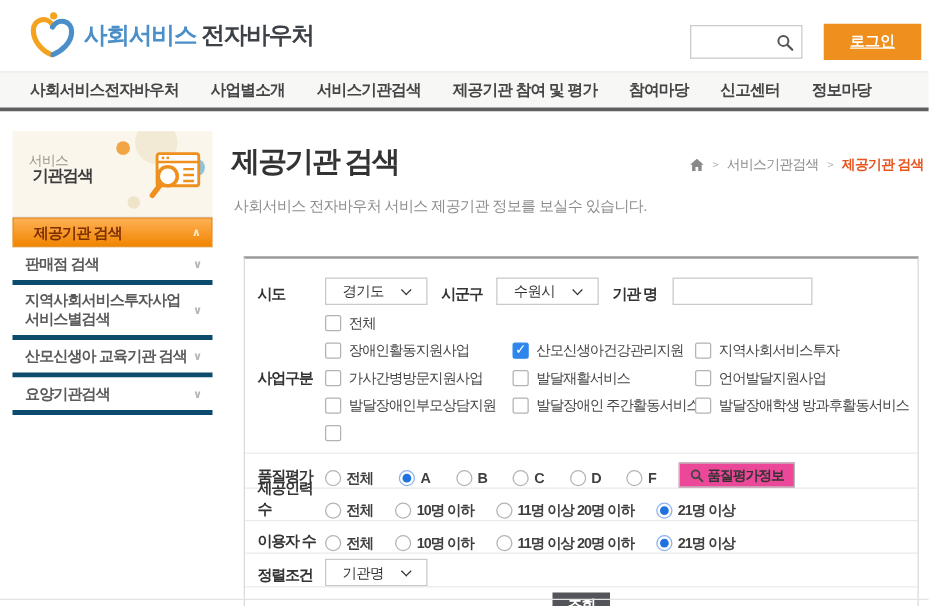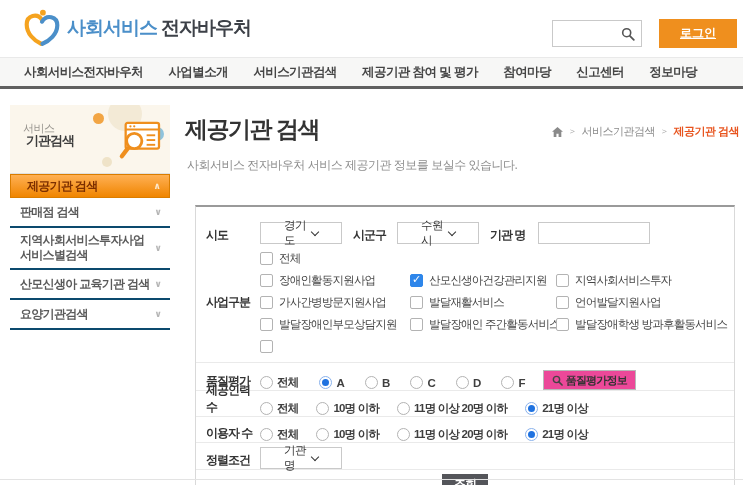--- a/index.html
+++ b/index.html
@@ -26,39 +26,39 @@
   .side-head { height:68px; background:#fbf6ec; position:relative; overflow:hidden; }
   .dot { position:absolute; border-radius:50%; }
   .dot-big { width:34px; height:34px; background:#f3ead6; right:28px; top:-8px; }
   .dot-orange { width:11px; height:11px; background:#f2a544; right:66px; top:8px; }
   .dot-blue { width:14px; height:14px; background:#8fc3dc; right:6px; top:22px; }
   .dot-cream { width:10px; height:10px; background:#efe3c8; right:58px; bottom:6px; }
   .side-eyebrow { position:absolute; left:13px; top:16px; font-size:11px; color:#97948e; letter-spacing:-0.5px; }
   .side-title { position:absolute; left:16px; top:27px; font-size:13px; font-weight:bold; color:#3c3c3c; letter-spacing:-1px; }
   .side-ico { position:absolute; right:9px; top:16px; }
   .side-menu { border-top:1px solid #e0e0e0; }
-  .side-item { min-height:30px; border-bottom:2px solid #0c4a6e; display:flex; align-items:center; justify-content:space-between; padding:5px 9px 5px 10px; font-size:12px; font-weight:bold; color:#5a5a5a; letter-spacing:-0.7px; cursor:pointer; background:#fff; }
+  .side-item { min-height:30px; border-bottom:4px solid #0c4a6e; display:flex; align-items:center; justify-content:space-between; padding:5px 9px 5px 10px; font-size:12px; font-weight:bold; color:#5a5a5a; letter-spacing:-0.7px; cursor:pointer; background:#fff; }
   .side-item .chev { color:#b5b5b5; font-size:9px; flex:0 0 auto; margin-left:4px; }
   .side-item.active { background:linear-gradient(#ffb054,#f08500); border:1px solid #da7d00; border-bottom:1px solid #da7d00; min-height:24px; padding:3px 9px 3px 16px; color:#7c2f00; }
   .side-item.active .chev { color:#fde8cc; }
   .side-label { line-height:1.25; }
   
   .main { position:absolute; left:185px; top:105px; width:558px; height:380px; }
   .page-title { position:absolute; left:0; top:9px; font-size:23px; font-weight:bold; color:#333; letter-spacing:-1.5px; }
   .breadcrumb { position:absolute; right:4px; top:19px; display:flex; align-items:center; gap:5px; font-size:11px; color:#8a8a8a; letter-spacing:-0.5px; white-space:nowrap; }
   .breadcrumb .sep { color:#aaa; font-size:9px; }
   .crumb { cursor:pointer; }
   .crumb.current { color:#e8541e; font-weight:bold; }
   .page-desc { position:absolute; left:2px; top:52px; font-size:12px; color:#8d8d8d; letter-spacing:-0.5px; }
   
   .form-box { position:absolute; left:10px; top:100px; width:540px; border:1px solid #d9d9d9; border-top:2px solid #9a9a9a; background:#fff; }
   .flabel { width:54px; flex:0 0 auto; font-size:12px; font-weight:bold; color:#333; letter-spacing:-1px; }
   .frow { display:flex; align-items:flex-end; padding-left:10px; }
   .loc-row { height:37px; }
-  .select { height:22px; border:1px solid #c9c9c9; background:#fff; display:flex; align-items:center; justify-content:space-between; padding:0 23px; font-size:11.5px; color:#333; cursor:pointer; letter-spacing:-0.5px; }
+  .select { height:22px; border:1px solid #c9c9c9; background:#fff; display:flex; align-items:center; justify-content:space-between; padding:0 13px; font-size:11.5px; color:#333; cursor:pointer; letter-spacing:-0.5px; }
   .sel-sido,.sel-sigungu { width:82px; }
   .sel-chev { width:6px; height:6px; border-right:1.8px solid #333; border-bottom:1.8px solid #333; transform:rotate(45deg); margin-top:-3px; flex:0 0 auto; }
   .mid-label { margin-left:11px; width:44px; }
   .org-label { margin-left:11px; width:48px; }
   .text-input { width:112px; height:22px; border:1px solid #c9c9c9; font-size:12px; padding:0 5px; font-family:inherit; outline:none; }
   .biz-row { padding:3px 0 5px 10px; display:flex; align-items:center; }
   .cb-grid { display:grid; grid-template-columns:150px 146px 1fr; }
   .cb-cell { height:22px; display:flex; align-items:center; gap:6px; cursor:pointer; }
   .cb { width:13px; height:13px; border:1px solid #b3b3b3; border-radius:2px; background:#fff; position:relative; flex:0 0 auto; }
   .cb.checked { background:#2e86ea; border-color:#2e86ea; }

